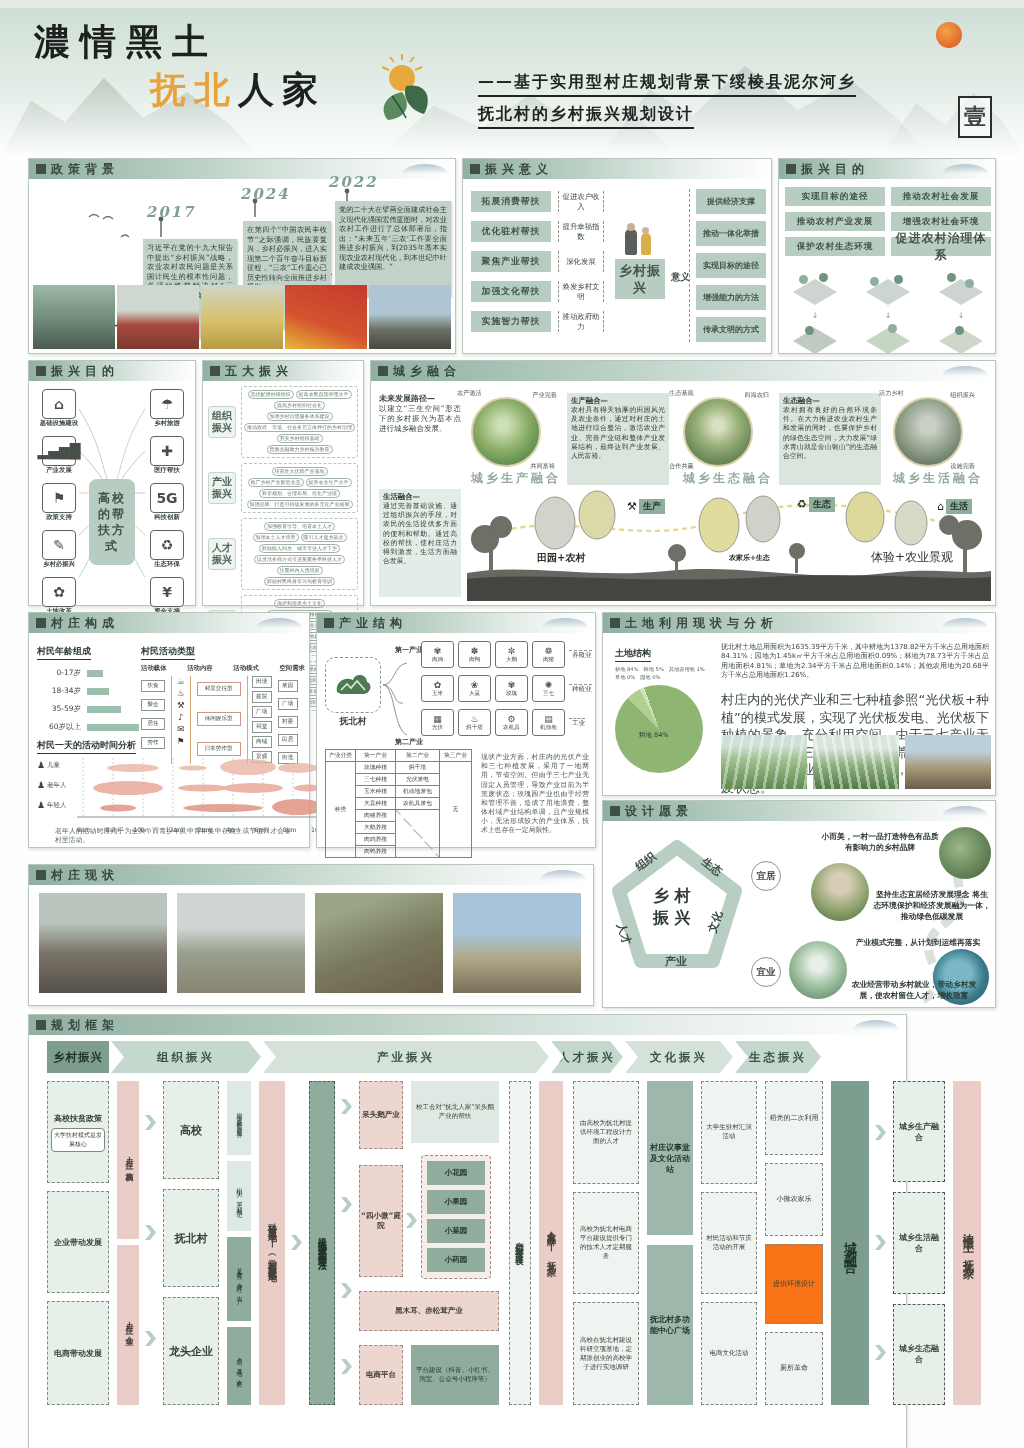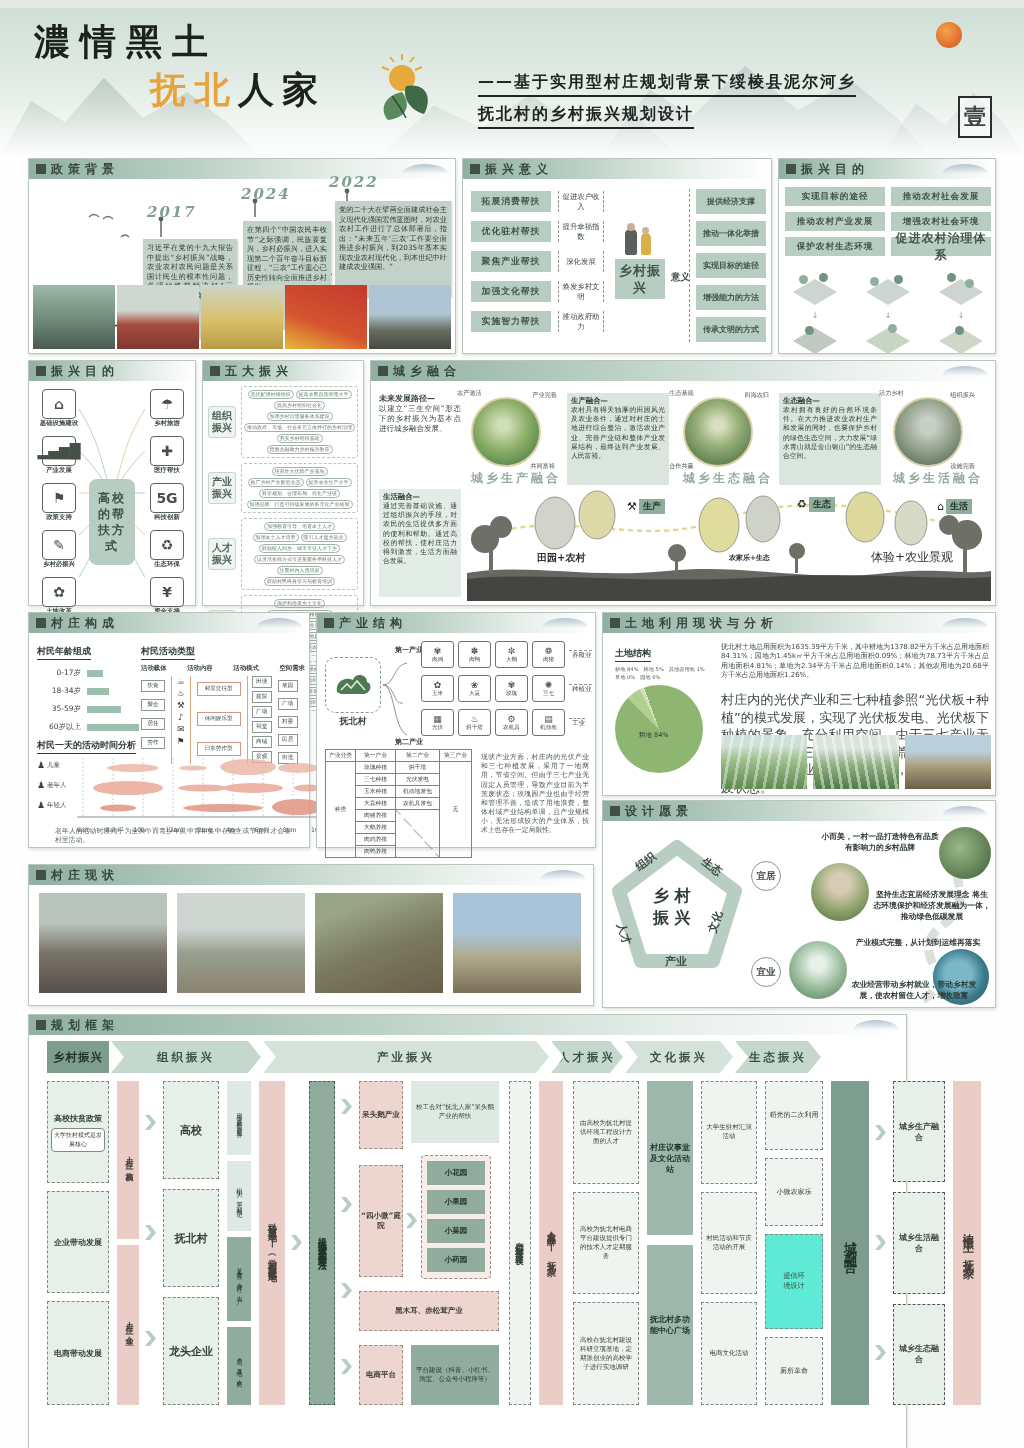--- a/index.html
+++ b/index.html
@@ -889,21 +889,21 @@
 
       <div style="display: contents;"><div class="fb fdsh f65" style="position:static;flex:1;padding:3px;background:#eff4f0">大学生驻村汇演活动</div></div>
           <div style="display: contents;"><div class="fb fdsh f65" style="position:static;flex:1;padding:3px;background:#eff4f0">村民活动和节庆活动的开展</div></div>
           <div style="display: contents;"><div class="fb fdsh f65" style="position:static;flex:1;padding:3px;background:#eff4f0">电商文化活动</div></div>
         </div>
 
       <div style="position:absolute;left:736px;top:66px;width:58px;height:324px;display:flex;flex-direction:column;gap:8px">
 
       <div style="display: contents;"><div class="fb fdsh f7" style="position:static;flex:1;padding:3px;background:#eff4f0">稻壳的二次利用</div></div>
           <div style="display: contents;"><div class="fb fdsh f7" style="position:static;flex:1;padding:3px;background:#eff4f0">小微农家乐</div></div>
-          <div style="display: contents;"><div class="fb fdsh f7" style="position:static;flex:1;padding:16px;background:#5eead4">提供环境设计</div></div>
+          <div style="display: contents;"><div class="fb fdsh f7" style="position:static;flex:1;padding:6px;background:#f97316">提供环境设计</div></div>
           <div style="display: contents;"><div class="fb fdsh f7" style="position:static;flex:1;padding:3px;background:#eff4f0">厕所革命</div></div>
         </div>
 
       <div class="fb fdk fv" style="left:802px;top:66px;width:38px;height:324px;font-size:13px;font-weight:700;letter-spacing:6px;background:#7d9e8f">城乡融合</div>
       <span class="chv" style="left:846px;top:110px"></span>
       <span class="chv" style="left:846px;top:220px"></span>
       <span class="chv" style="left:846px;top:330px"></span>
 
       <div style="position:absolute;left:864px;top:66px;width:52px;height:324px;display:flex;flex-direction:column;gap:10px">
 

